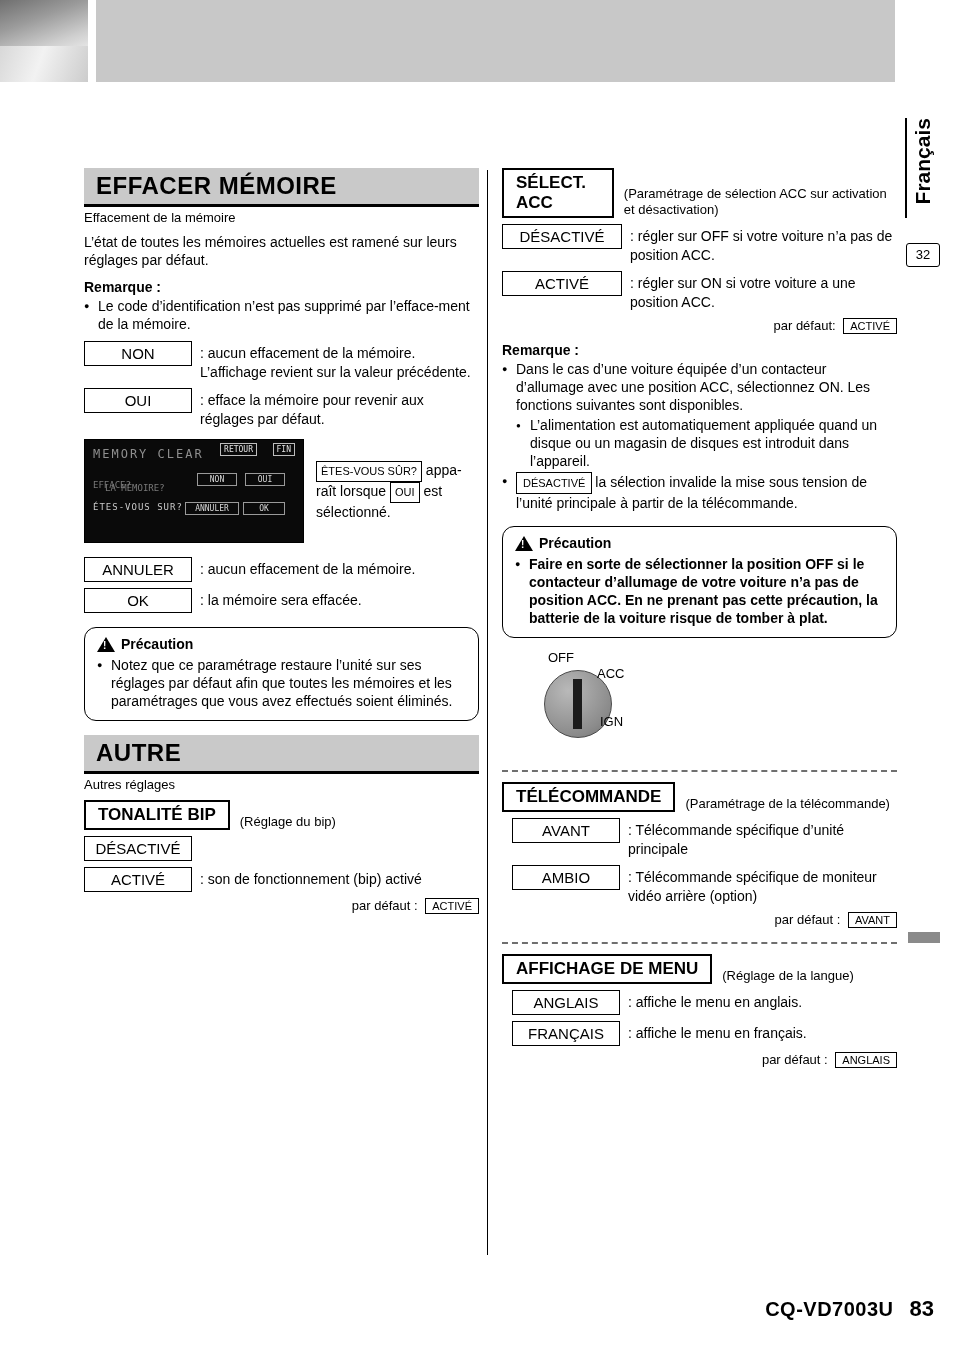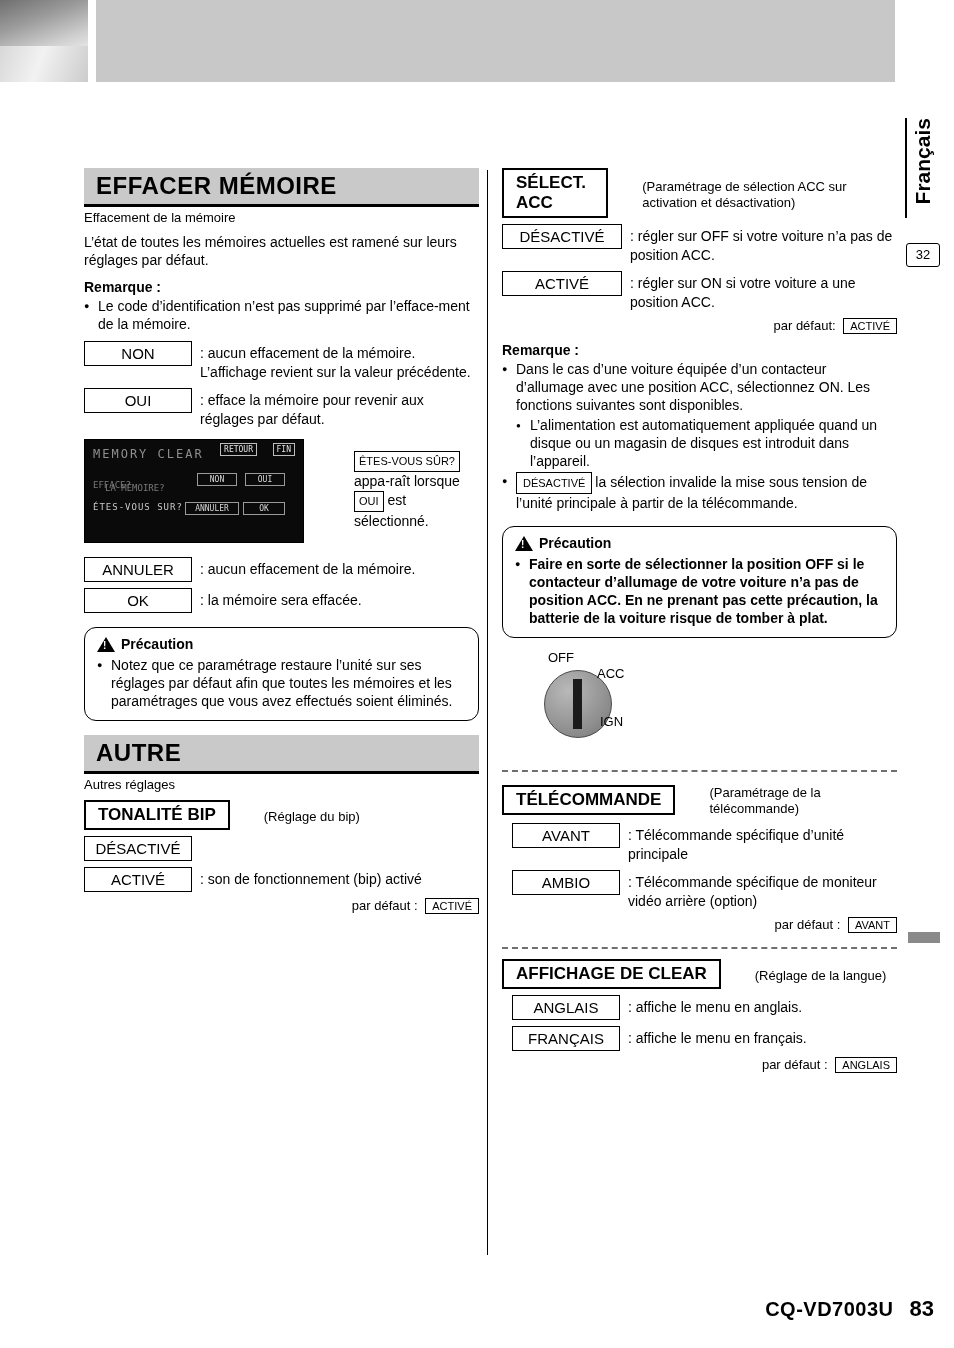--- a/index.html
+++ b/index.html
@@ -79,21 +79,21 @@
     font-size:15px; padding:3px 0; min-width:106px;
     background:#fff; margin-right:8px; flex:none;
   }
   .opt-box.wide { min-width:118px; }
   .opt-text { font-size:14px; line-height:19px; padding-top:3px; }
 
   .hdr-box {
     display:inline-block; border:2px solid #000;
     font-size:17px; font-weight:bold; padding:3px 12px; background:#fff;
   }
-  .hdr-row { display:flex; align-items:center; margin-bottom:6px;gap:24px; }
+  .hdr-row { display:flex; align-items:flex-end; margin-bottom:6px; }
   .hdr-note { font-size:13px; line-height:16px; padding-left:10px; padding-top:3px; }
 
   .default-line { font-size:13px; text-align:right; margin:4px 0 8px 0; }
   .mini-box { display:inline-block; border:1px solid #000; font-size:11px; padding:1px 6px; margin-left:4px; }
 
   
   .precaution {
     border:1px solid #000; border-radius:12px; padding:8px 12px 10px 12px; margin:14px 0 10px 0;
   }
   .precaution .title { font-size:14px; font-weight:bold; display:flex; align-items:center; margin-bottom:4px; }
@@ -110,21 +110,21 @@
     width:218px; height:102px; background:#0a0a0a; position:relative; flex:none;
     border:1px solid #000;
     font-family:"DejaVu Sans Mono", monospace;
   }
   .lcd .title { position:absolute; left:8px; top:7px; color:#8e8e8e; font-size:12px; letter-spacing:2px; }
   .lcd .topbtn { position:absolute; top:3px; border:1px solid #bdbdbd; color:#e0e0e0; font-size:8px; padding:1px 3px; }
   .lcd .l1 { position:absolute; left:8px; top:40px; color:#7a7a7a; font-size:9px; }
   .lcd .l2 { position:absolute; left:20px; top:43px; color:#7a7a7a; font-size:9px; }
   .lcd .l3 { position:absolute; left:8px; top:62px; color:#c9c9c9; font-size:9px; letter-spacing:1px; }
   .lcd .btn { position:absolute; border:1px solid #9a9a9a; color:#d8d8d8; font-size:8px; padding:1px 4px; }
-  .lcd-caption { font-size:14px; line-height:19px; padding-left:12px;margin-left:38px; }
+  .lcd-caption { font-size:14px; line-height:19px; padding-left:12px; }
   .lcd-caption .inl { display:inline-block; border:1px solid #000; font-size:11px; padding:0 4px; }
 
   
   .knob-wrap { position:relative; height:108px; margin:10px 0 6px 0; }
   .knob {
     position:absolute; left:42px; top:22px; width:66px; height:66px; border-radius:50%;
     background:radial-gradient(circle at 35% 30%, #b9b9b9, #8b8b8b 70%, #6f6f6f 100%);
     border:1px solid #4a4a4a;
   }
   .knob .stem { position:absolute; left:28px; top:8px; width:9px; height:50px; background:#1b1b1b; }
@@ -300,21 +300,21 @@
     <div class="opt-text">: Télécommande spécifique de moniteur vidéo arrière (option)</div>
   </div>
   <div class="default-line">
     <span>par défaut :</span>
     <span class="mini-box">AVANT</span>
   </div>
 
   <div class="dashed"></div>
 
   <div class="hdr-row">
-    <div class="hdr-box">AFFICHAGE DE CLEAR</div>
+    <div class="hdr-box">AFFICHAGE DE MENU</div>
     <div class="hdr-note">(Réglage de la langue)</div>
   </div>
   <div class="opt-row" style="margin-left:10px;">
     <div class="opt-box">ANGLAIS</div>
     <div class="opt-text">: affiche le menu en anglais.</div>
   </div>
   <div class="opt-row" style="margin-left:10px;">
     <div class="opt-box">FRANÇAIS</div>
     <div class="opt-text">: affiche le menu en français.</div>
   </div>

